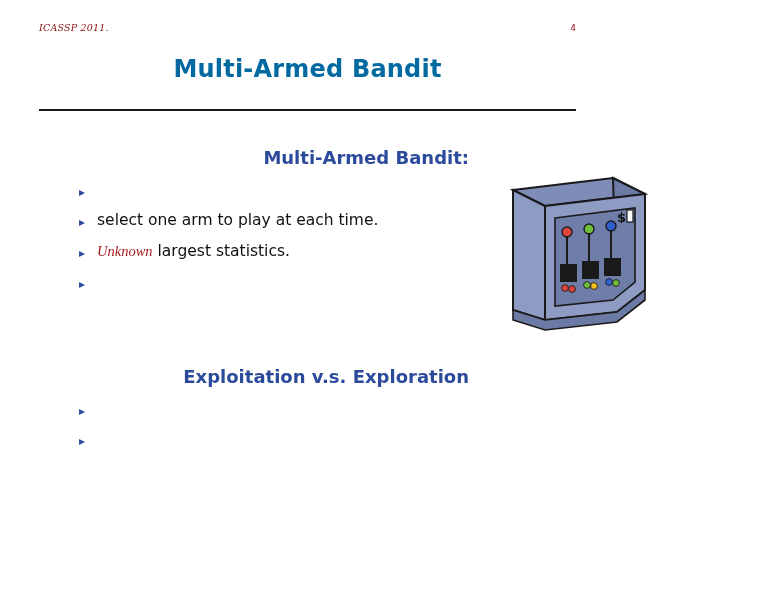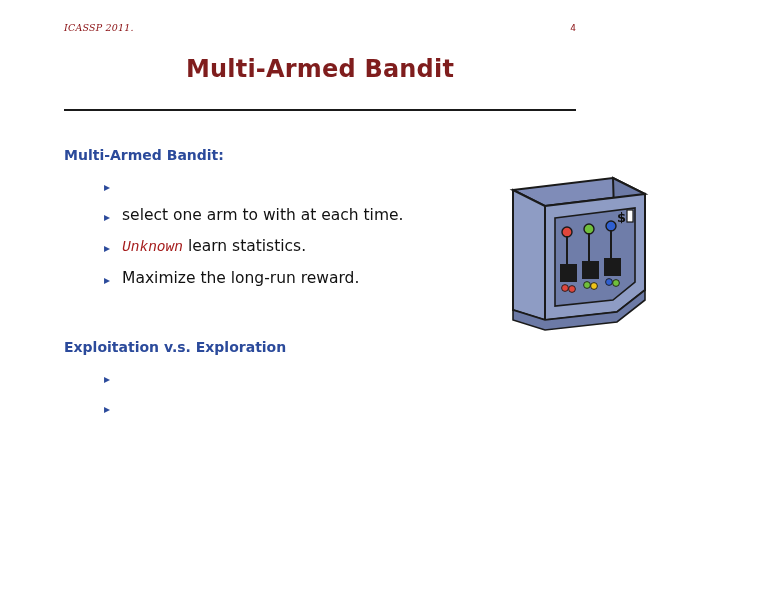--- a/index.html
+++ b/index.html
@@ -13,21 +13,21 @@
     font-family: "DejaVu Sans", sans-serif;
     color: #000000;
     overflow: hidden;
     position: relative;
   }
   .slide {
     position: relative;
     width: 622px;
     height: 600px;
     box-sizing: border-box;
-    padding: 22px 46px 0 64px;
+    padding: 22px 46px 0 39px;
   }
   .header-row {
     display: flex;
     justify-content: space-between;
     align-items: baseline;
     font-size: 9.5px;
     color: #8a0f12;
     font-style: italic;
     font-family: "DejaVu Serif", serif;
   }
@@ -35,40 +35,41 @@
     letter-spacing: 0.2px;
   }
   .header-right {
     font-style: normal;
     font-family: "DejaVu Sans", sans-serif;
     color: #8a0f12;
     font-size: 9px;
   }
   .title {
     text-align: center;
-    color: #7f1d1d;
+    color: #0369a1;
     font-size: 24px;
     font-weight: bold;
     margin-top: 22px;
     letter-spacing: 0.2px;
     font-family: "DejaVu Sans", sans-serif;
   }
   .rule {
     margin-top: 26px;
     border-top: 2px solid #1a1a1a;
     width: 100%;
   }
   .section-head {
     color: #2b4a9b;
-    font-size: 14px;
+    font-size: 18px;
     font-weight: bold;
     margin-top: 36px;
+    text-align: right;
   }
   .section-head.second {
-    margin-top: 52px;
+    margin-top: 76px;
   }
   ul.bullets {
     list-style: none;
     margin: 0;
     padding: 0;
     margin-top: 14px;
   }
   ul.bullets li {
     display: flex;
     align-items: flex-start;
@@ -92,21 +93,21 @@
     font-size: 15.5px;
     color: #111;
   }
   .mathvar {
     font-family: "DejaVu Serif", serif;
     font-style: italic;
     font-size: 15.5px;
   }
   .emph-red {
     color: #a51c1c;
-    font-family: Liberation Mono, monospace;
+    font-family: Liberation Serif, serif;
     font-style: italic;
     font-size: 14.5px;
   }
   .content-left {
     width: 430px;
   }
   .machine {
     position: absolute;
     left: 505px;
     top: 160px;
@@ -131,29 +132,28 @@
   <div class="content-left">
 
     <div class="section-head">Multi-Armed Bandit:</div>
 
     <ul class="bullets sub">
       <li>
         <span class="tri">▸</span>
       </li>
       <li>
         <span class="tri">▸</span>
-        <span class="btext">select one arm to with at each time.</span>
-      </li>
-      <li>
-        <span class="tri">▸</span>
-        <span class="btext"><span class="emph-red">Unknown</span><span> learn statistics.</span></span>
-      </li>
-      <li>
-        <span class="tri">▸</span>
-        <span class="btext">Maximize the long-run reward.</span>
+        <span class="btext">select one arm to play at each time.</span>
+      </li>
+      <li>
+        <span class="tri">▸</span>
+        <span class="btext"><span class="emph-red">Unknown</span><span> largest statistics.</span></span>
+      </li>
+      <li>
+        <span class="tri">▸</span>
       </li>
     </ul>
 
     <div class="section-head second">Exploitation v.s. Exploration</div>
 
     <ul class="bullets sub">
       <li>
         <span class="tri">▸</span>
       </li>
       <li>

